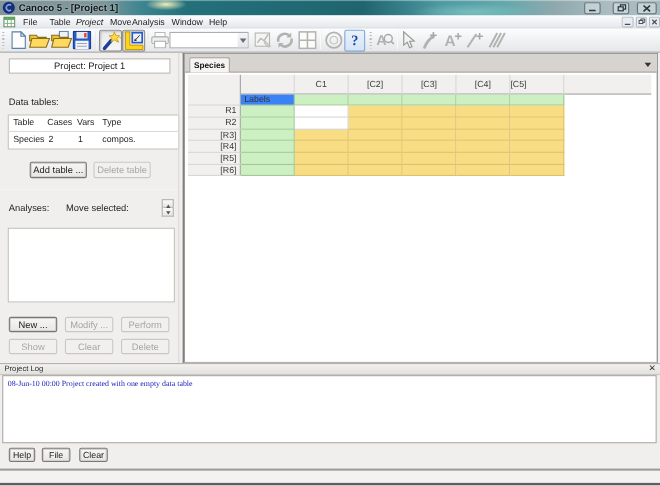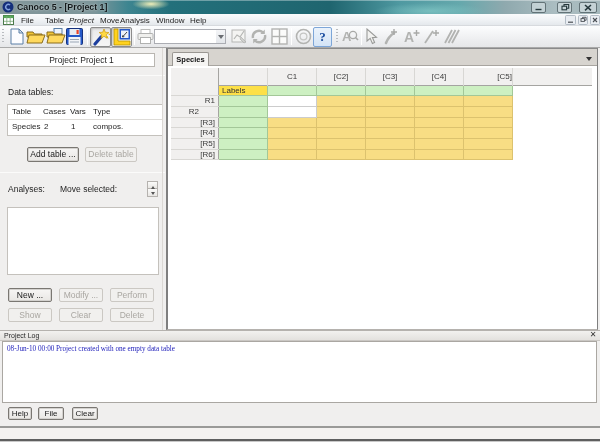--- a/index.html
+++ b/index.html
@@ -178,30 +178,30 @@
 <div style="position:absolute;box-sizing:border-box;left:168px;top:49px;width:429px;height:17px;background:#d7d4cf;border-bottom:1px solid #a8a5a0;"></div>
 <div style="position:absolute;box-sizing:border-box;left:172px;top:52px;width:37px;height:14px;background:#f5f4f2;border:1px solid #9a9792;border-bottom:none;border-radius:2px 2px 0 0;font-size:7.5px;font-weight:bold;color:#111;text-align:center;line-height:14px;">Species</div>
 <div style="position:absolute;left:586px;top:57px;width:0;height:0;border:3px solid transparent;border-top:4px solid #333;"></div>
 <div style="position:absolute;box-sizing:border-box;left:169px;top:67px;width:424px;height:261px;background:#fff;"></div>
 <div style="position:absolute;box-sizing:border-box;left:170.5px;top:68px;width:421.5px;height:17.5px;background:#f1f0ef;border-bottom:1px solid #a5a4a1;"></div>
 <div style="position:absolute;box-sizing:border-box;left:170.5px;top:68px;width:48.5px;height:92.4px;background:#f1f0ef;border-right:1px solid #a5a4a1;"></div>
 <div style="position:absolute;box-sizing:border-box;left:268px;top:68px;width:49px;height:17.5px;border-right:1px solid #d8d7d4;font-size:8px;color:#3a3a3a;text-align:center;line-height:17px;">C1</div>
 <div style="position:absolute;box-sizing:border-box;left:317px;top:68px;width:49px;height:17.5px;border-right:1px solid #d8d7d4;font-size:8px;color:#3a3a3a;text-align:center;line-height:17px;">[C2]</div>
 <div style="position:absolute;box-sizing:border-box;left:366px;top:68px;width:49px;height:17.5px;border-right:1px solid #d8d7d4;font-size:8px;color:#3a3a3a;text-align:center;line-height:17px;">[C3]</div>
 <div style="position:absolute;box-sizing:border-box;left:415px;top:68px;width:49px;height:17.5px;border-right:1px solid #d8d7d4;font-size:8px;color:#3a3a3a;text-align:center;line-height:17px;">[C4]</div>
-<div style="position:absolute;box-sizing:border-box;left:464px;top:68px;width:49px;height:17.5px;border-right:1px solid #d8d7d4;font-size:8px;color:#3a3a3a;text-align:right;line-height:17px;">[C5]</div>
+<div style="position:absolute;box-sizing:border-box;left:464px;top:68px;width:49px;height:17.5px;border-right:1px solid #d8d7d4;font-size:8px;color:#3a3a3a;text-align:left;line-height:17px;">[C5]</div>
 <div style="position:absolute;box-sizing:border-box;left:219px;top:68px;width:49px;height:17.5px;border-right:1px solid #d8d7d4;"></div>
 <div style="position:absolute;box-sizing:border-box;left:170.5px;top:85.5px;width:48.5px;height:10.700000000000003px;border-bottom:1px solid #d8d7d4;font-size:8px;color:#3a3a3a;text-align:right;line-height:10.7px;padding-right:4px;"></div>
 <div style="position:absolute;box-sizing:border-box;left:170.5px;top:96.2px;width:48.5px;height:10.700000000000003px;border-bottom:1px solid #d8d7d4;font-size:8px;color:#3a3a3a;text-align:right;line-height:10.7px;padding-right:4px;">R1</div>
-<div style="position:absolute;box-sizing:border-box;left:170.5px;top:106.9px;width:48.5px;height:10.699999999999989px;border-bottom:1px solid #d8d7d4;font-size:8px;color:#3a3a3a;text-align:right;line-height:10.7px;padding-right:20px;">R2</div>
+<div style="position:absolute;box-sizing:border-box;left:170.5px;top:106.9px;width:48.5px;height:10.699999999999989px;border-bottom:1px solid #d8d7d4;font-size:8px;color:#3a3a3a;text-align:right;line-height:10.7px;padding-right:4px;">R2</div>
 <div style="position:absolute;box-sizing:border-box;left:170.5px;top:117.6px;width:48.5px;height:10.700000000000017px;border-bottom:1px solid #d8d7d4;font-size:8px;color:#3a3a3a;text-align:right;line-height:10.7px;padding-right:4px;">[R3]</div>
 <div style="position:absolute;box-sizing:border-box;left:170.5px;top:128.3px;width:48.5px;height:10.699999999999989px;border-bottom:1px solid #d8d7d4;font-size:8px;color:#3a3a3a;text-align:right;line-height:10.7px;padding-right:4px;">[R4]</div>
 <div style="position:absolute;box-sizing:border-box;left:170.5px;top:139.0px;width:48.5px;height:10.699999999999989px;border-bottom:1px solid #d8d7d4;font-size:8px;color:#3a3a3a;text-align:right;line-height:10.7px;padding-right:4px;">[R5]</div>
 <div style="position:absolute;box-sizing:border-box;left:170.5px;top:149.7px;width:48.5px;height:10.700000000000017px;border-bottom:1px solid #d8d7d4;font-size:8px;color:#3a3a3a;text-align:right;line-height:10.7px;padding-right:4px;">[R6]</div>
-<div style="position:absolute;box-sizing:border-box;left:219px;top:85.5px;width:49px;height:10.700000000000003px;background:#fde047;border-right:1px solid #a3c798;border-bottom:1px solid #a3c798;">
+<div style="position:absolute;box-sizing:border-box;left:219px;top:85.5px;width:49px;height:10.700000000000003px;background:#3b82f6;border-right:1px solid #a3c798;border-bottom:1px solid #a3c798;">
     <span style="font-size:8px;color:#333;padding-left:3px;line-height:10.7px;display:block;">Labels</span>
   </div>
 <div style="position:absolute;box-sizing:border-box;left:268px;top:85.5px;width:49px;height:10.700000000000003px;background:#cdf0c2;border-right:1px solid #a3c798;border-bottom:1px solid #a3c798;"></div>
 <div style="position:absolute;box-sizing:border-box;left:317px;top:85.5px;width:49px;height:10.700000000000003px;background:#cdf0c2;border-right:1px solid #a3c798;border-bottom:1px solid #a3c798;"></div>
 <div style="position:absolute;box-sizing:border-box;left:366px;top:85.5px;width:49px;height:10.700000000000003px;background:#cdf0c2;border-right:1px solid #a3c798;border-bottom:1px solid #a3c798;"></div>
 <div style="position:absolute;box-sizing:border-box;left:415px;top:85.5px;width:49px;height:10.700000000000003px;background:#cdf0c2;border-right:1px solid #a3c798;border-bottom:1px solid #a3c798;"></div>
 <div style="position:absolute;box-sizing:border-box;left:464px;top:85.5px;width:49px;height:10.700000000000003px;background:#cdf0c2;border-right:1px solid #a3c798;border-bottom:1px solid #a3c798;"></div>
 <div style="position:absolute;box-sizing:border-box;left:219px;top:96.2px;width:49px;height:10.700000000000003px;background:#cdf0c2;border-right:1px solid #a3c798;border-bottom:1px solid #a3c798;"></div>
 <div style="position:absolute;box-sizing:border-box;left:268px;top:96.2px;width:49px;height:10.700000000000003px;background:#fff;border-right:1px solid #cccccc;border-bottom:1px solid #cccccc;"></div>
 <div style="position:absolute;box-sizing:border-box;left:317px;top:96.2px;width:49px;height:10.700000000000003px;background:#f8dd84;border-right:1px solid #dcc26e;border-bottom:1px solid #dcc26e;"></div>

